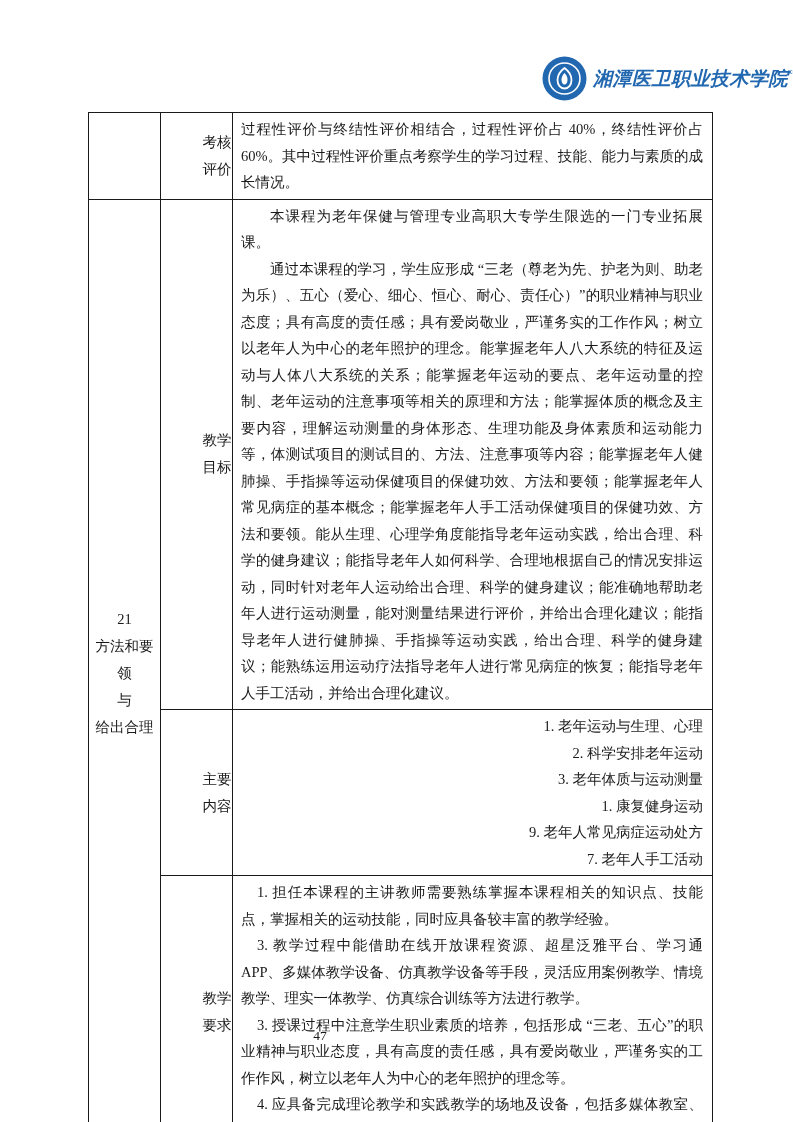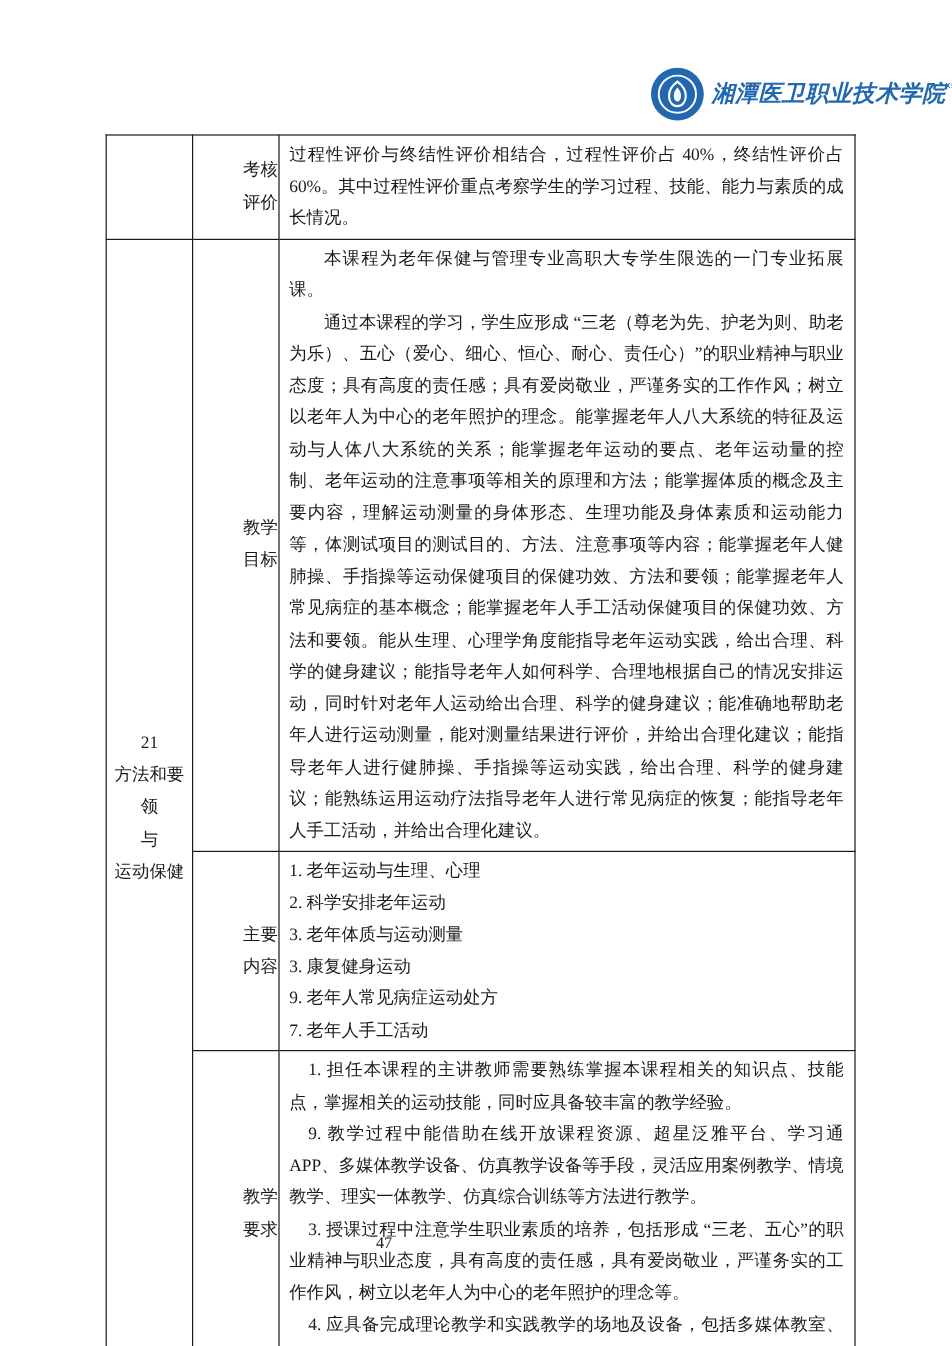--- a/index.html
+++ b/index.html
@@ -50,21 +50,21 @@
 
   td.body-cell {
     padding: 3px 9px 3px 8px;
     line-height: 26.5px;
     text-align: justify;
     vertical-align: top;
     margin-left: 39px;
   }
   td.body-cell p.indent2 { text-indent: 2em; }
   td.body-cell p.indent1 { text-indent: 1.1em; }
-  .plain-list div { text-align: left; }
+  .plain-list div { text-align: right; }
 
   
   .page-number {
     position: absolute; top: 1028px; left: 0; width: 640px;
     text-align: center; font-size: 13.5px; color: #1a1a1a;
   }
 </style>
 </head>
 <body>
 
@@ -100,55 +100,55 @@
     <td class="body-cell">
       <p>过程性评价与终结性评价相结合，过程性评价占 40%，终结性评价占 60%。其中过程性评价重点考察学生的学习过程、技能、能力与素质的成长情况。</p>
     </td>
   </tr>
 
   <tr>
     <td class="course-cell" rowspan="3">
       <span class="stack-line">21</span>
       <span class="stack-line">方法和要领</span>
       <span class="stack-line">与</span>
-      <span class="stack-line">运动保健</span>
+      <span class="stack-line">给出合理</span>
     </td>
     <td class="label-cell" style="height:424px">
       <span class="stack-line">教学</span>
       <span class="stack-line">目标</span>
     </td>
     <td class="body-cell">
       <p class="indent2">本课程为老年保健与管理专业高职大专学生限选的一门专业拓展课。</p>
       <p class="indent2">通过本课程的学习，学生应形成 “三老（尊老为先、护老为则、助老为乐）、五心（爱心、细心、恒心、耐心、责任心）”的职业精神与职业态度；具有高度的责任感；具有爱岗敬业，严谨务实的工作作风；树立以老年人为中心的老年照护的理念。能掌握老年人八大系统的特征及运动与人体八大系统的关系；能掌握老年运动的要点、老年运动量的控制、老年运动的注意事项等相关的原理和方法；能掌握体质的概念及主要内容，理解运动测量的身体形态、生理功能及身体素质和运动能力等，体测试项目的测试目的、方法、注意事项等内容；能掌握老年人健肺操、手指操等运动保健项目的保健功效、方法和要领；能掌握老年人常见病症的基本概念；能掌握老年人手工活动保健项目的保健功效、方法和要领。能从生理、心理学角度能指导老年运动实践，给出合理、科学的健身建议；能指导老年人如何科学、合理地根据自己的情况安排运动，同时针对老年人运动给出合理、科学的健身建议；能准确地帮助老年人进行运动测量，能对测量结果进行评价，并给出合理化建议；能指导老年人进行健肺操、手指操等运动实践，给出合理、科学的健身建议；能熟练运用运动疗法指导老年人进行常见病症的恢复；能指导老年人手工活动，并给出合理化建议。</p>
     </td>
   </tr>
 
   <tr>
     <td class="label-cell" style="height:163px">
       <span class="stack-line">主要</span>
       <span class="stack-line">内容</span>
     </td>
     <td class="body-cell plain-list">
       <div>1. 老年运动与生理、心理</div>
       <div>2. 科学安排老年运动</div>
       <div>3. 老年体质与运动测量</div>
-      <div>3. 康复健身运动</div>
+      <div>1. 康复健身运动</div>
       <div>9. 老年人常见病症运动处方</div>
       <div>7. 老年人手工活动</div>
     </td>
   </tr>
 
   <tr>
     <td class="label-cell" style="height:267px">
       <span class="stack-line">教学</span>
       <span class="stack-line">要求</span>
     </td>
     <td class="body-cell">
       <p class="indent1">1. 担任本课程的主讲教师需要熟练掌握本课程相关的知识点、技能点，掌握相关的运动技能，同时应具备较丰富的教学经验。</p>
-      <p class="indent1">9. 教学过程中能借助在线开放课程资源、超星泛雅平台、学习通 APP、多媒体教学设备、仿真教学设备等手段，灵活应用案例教学、情境教学、理实一体教学、仿真综合训练等方法进行教学。</p>
+      <p class="indent1">3. 教学过程中能借助在线开放课程资源、超星泛雅平台、学习通 APP、多媒体教学设备、仿真教学设备等手段，灵活应用案例教学、情境教学、理实一体教学、仿真综合训练等方法进行教学。</p>
       <p class="indent1">3. 授课过程中注意学生职业素质的培养，包括形成 “三老、五心”的职业精神与职业态度，具有高度的责任感，具有爱岗敬业，严谨务实的工作作风，树立以老年人为中心的老年照护的理念等。</p>
       <p class="indent1">4. 应具备完成理论教学和实践教学的场地及设备，包括多媒体教室、理实一体教室及相关的实训设备等。</p>
     </td>
   </tr>
 </tbody>
   </table>
 
 <div class="page-number">47</div>
 
 </body></html>

